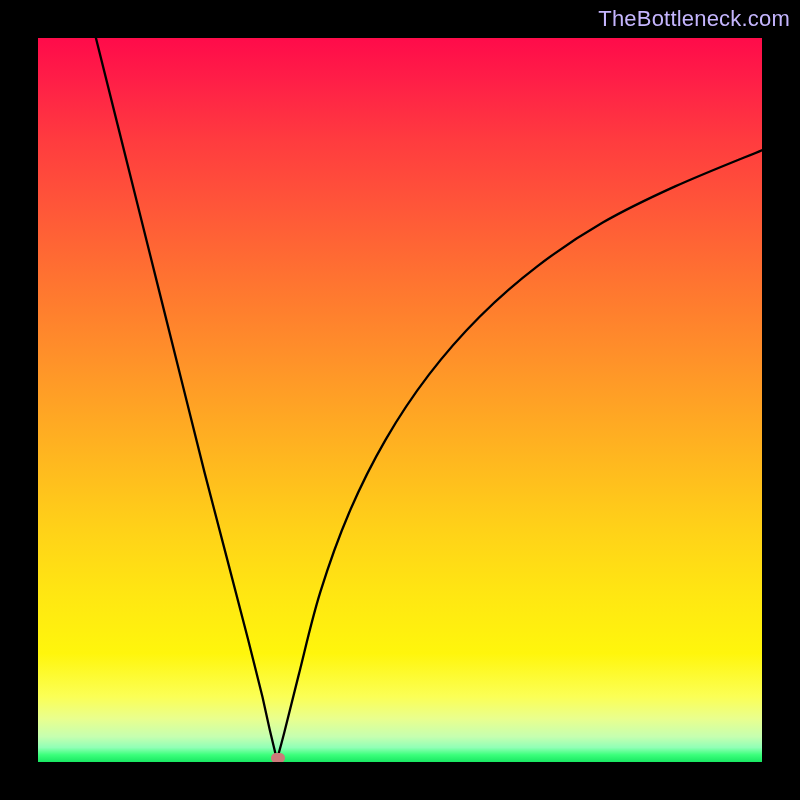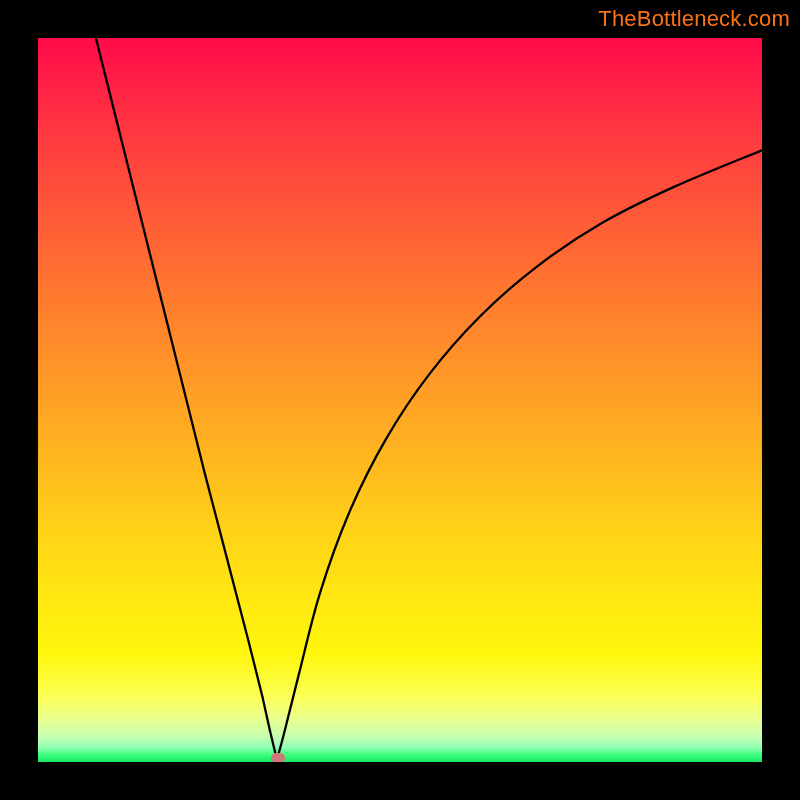--- a/index.html
+++ b/index.html
@@ -47,21 +47,21 @@
       #c6ffb0 96.5%,
       #90ffb6 98%,
       #3cff7c 99%,
       #18e862 100%
     );
   }
   .watermark {
     position: absolute;
     top: 6px;
     right: 10px;
-    color: #f97316;
+    color: #c4b5fd;
     font-size: 22px;
     letter-spacing: 0.2px;
     font-weight: 400;
   }
   svg.curve {
     position: absolute;
     inset: 0;
     width: 724px;
     height: 724px;
     overflow: visible;

